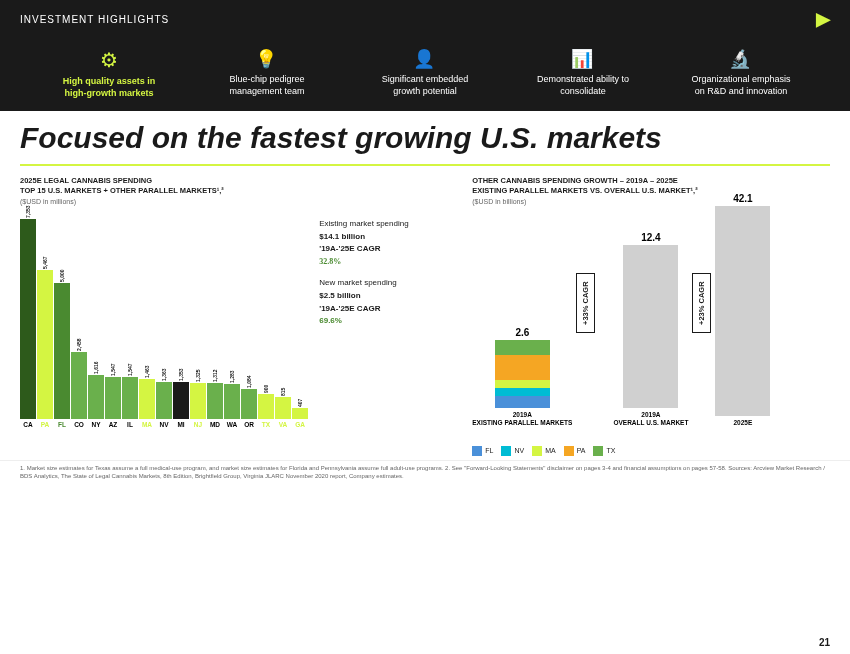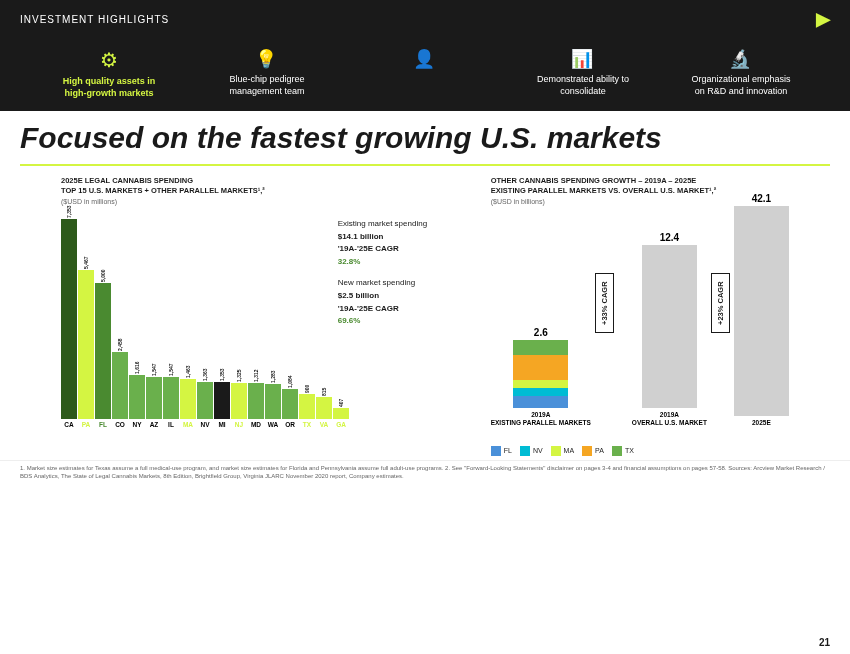--- a/index.html
+++ b/index.html
@@ -80,21 +80,20 @@
       margin-top: 4px;
       line-height: 1.4;
       max-width: 600px;
     }
 
     
     .charts-row {
       display: flex;
       gap: 15px;
       padding: 6px 20px 4px;
-      margin-left: 41px;
     }
 
     
     .left-chart {
       flex: 1.1;
     }
     .chart-title {
       font-size: 7.5px;
       font-weight: bold;
       color: #1a1a1a;
@@ -225,20 +224,21 @@
   <div class="icon-item">
     <span class="icon-symbol" style="color:#d4f542;">⚙</span>
     <span class="icon-label yellow">High quality assets in<br>high-growth markets</span>
   </div>
   <div class="icon-item">
     <span class="icon-symbol" style="color:#fff; font-size:18px;">💡</span>
     <span class="icon-label">Blue-chip pedigree<br>management team</span>
   </div>
   <div class="icon-item">
     <span class="icon-symbol" style="color:#fff; font-size:18px;">👤</span>
+    <span class="icon-label">Significant embedded growth potential</span>
   </div>
   <div class="icon-item">
     <span class="icon-symbol" style="color:#fff; font-size:18px;">📊</span>
     <span class="icon-label">Demonstrated ability to consolidate</span>
   </div>
   <div class="icon-item">
     <span class="icon-symbol" style="color:#fff; font-size:18px;">🔬</span>
     <span class="icon-label">Organizational emphasis<br>on R&amp;D and innovation</span>
   </div>
 </div>
@@ -365,21 +365,21 @@
           <div class="bar-rect" style="height:11px; background:#d4f542; width:16px;"></div>
           <div class="bar-name" style="font-size:6.5px; color:#d4f542;">GA</div>
         </div>
       </div>
 
       <div style="position:absolute; right:0; top:10px; width:138px;">
         <div style="font-size:8px; color:#1a1a1a; line-height:1.6;">
           <div>Existing market spending</div>
           <div style="font-weight:bold;">$14.1 billion</div>
           <div style="font-weight:bold;">'19A-'25E CAGR</div>
-          <div style="font-weight:bold; color:#4a8a30;">32.8%</div>
+          <div style="font-weight:bold; color:#4a8a30;font-family:Liberation Serif, serif;">32.8%</div>
           <div style="height:8px;"></div>
           <div>New market spending</div>
           <div style="font-weight:bold;">$2.5 billion</div>
           <div style="font-weight:bold;">'19A-'25E CAGR</div>
           <div style="font-weight:bold; color:#4a8a30;">69.6%</div>
         </div>
       </div>
     </div>
   </div>
 

